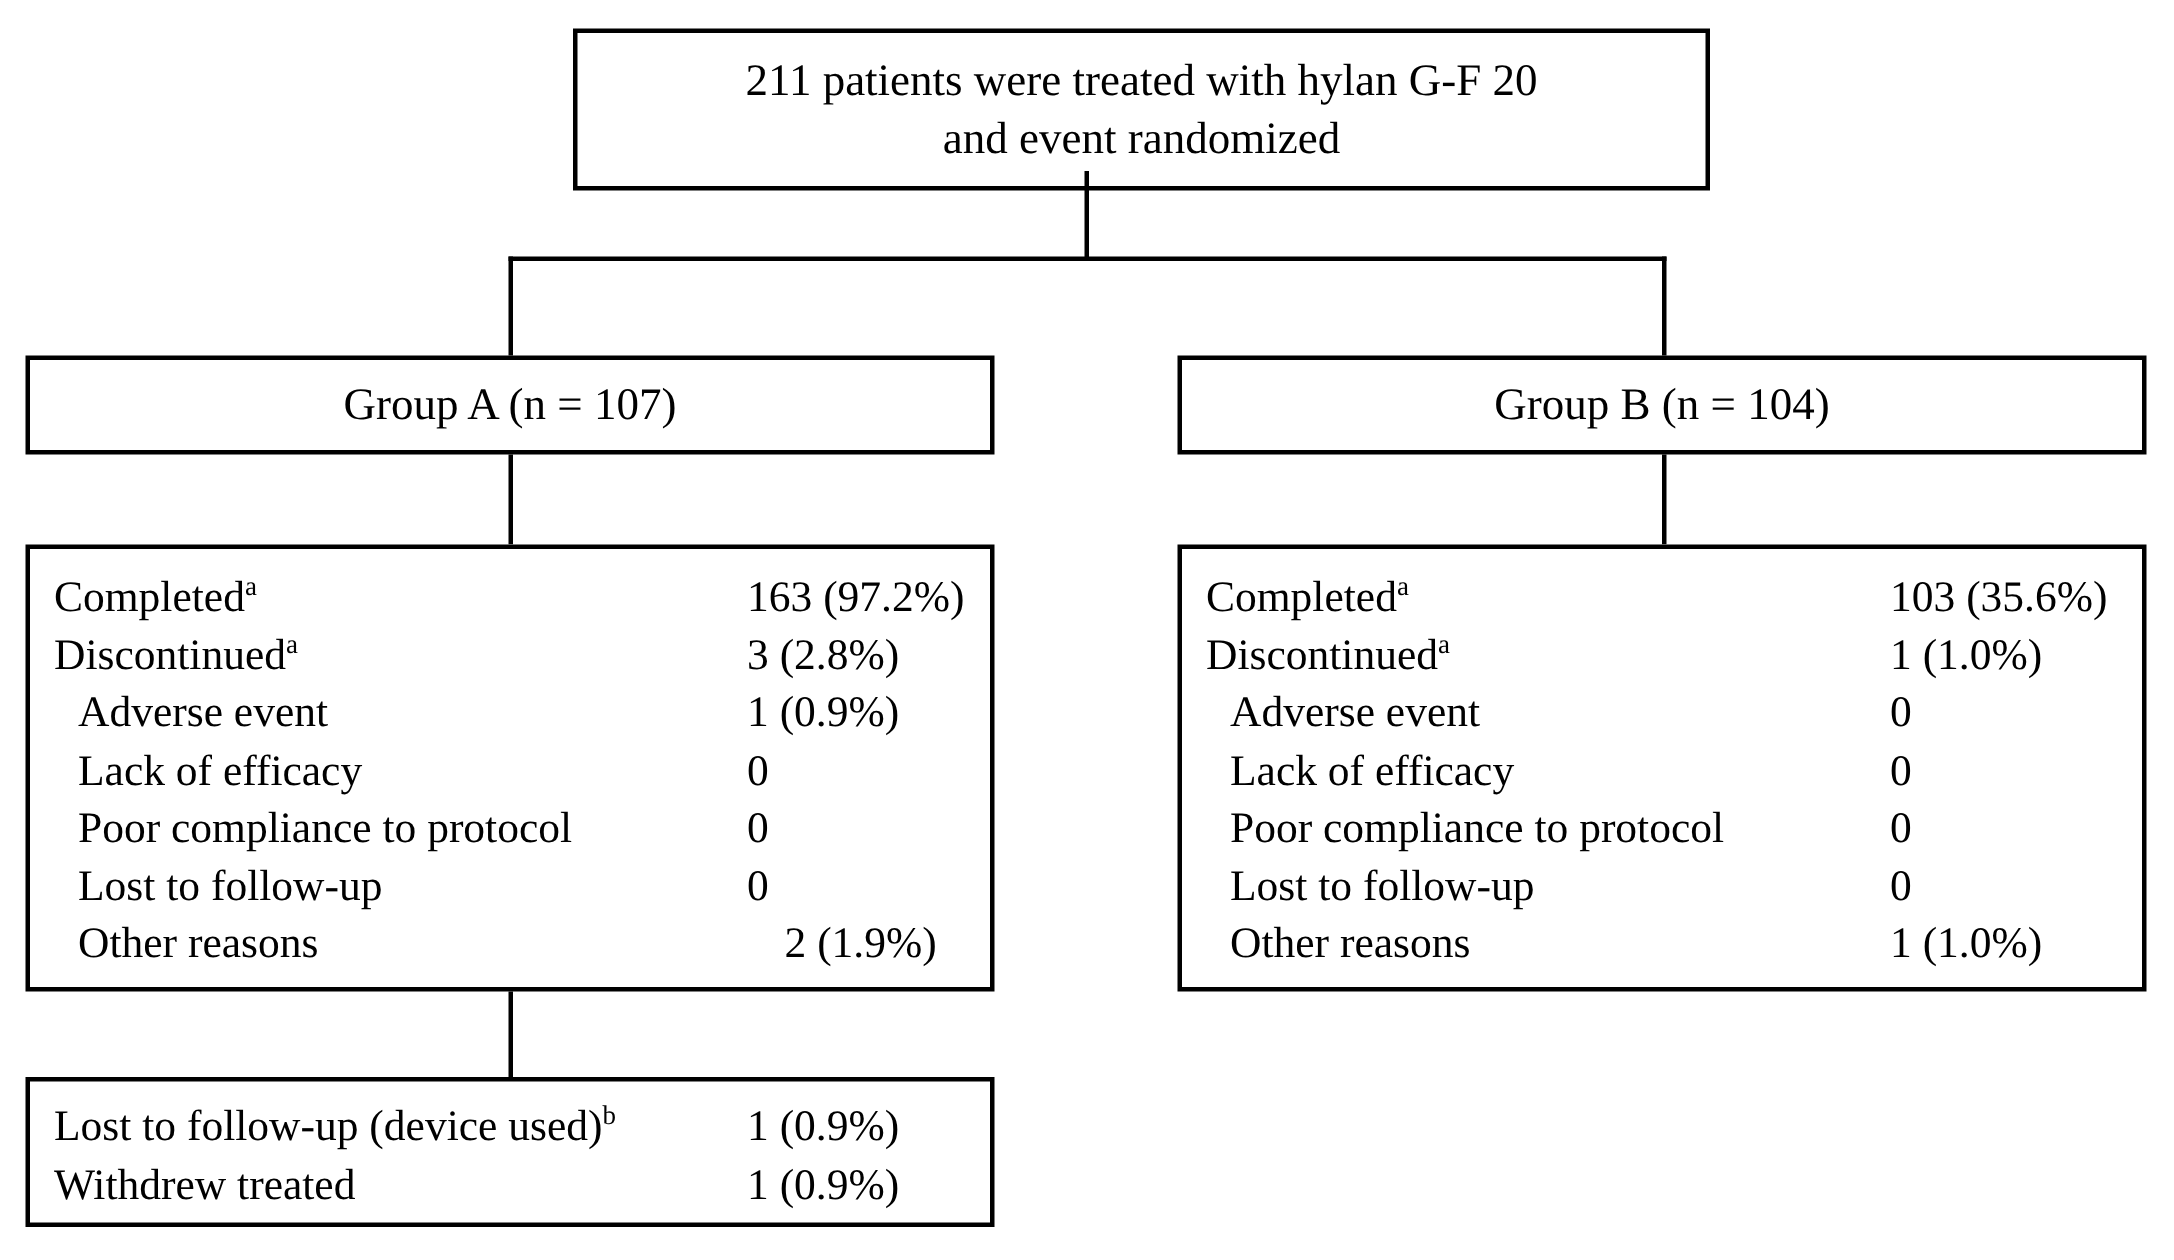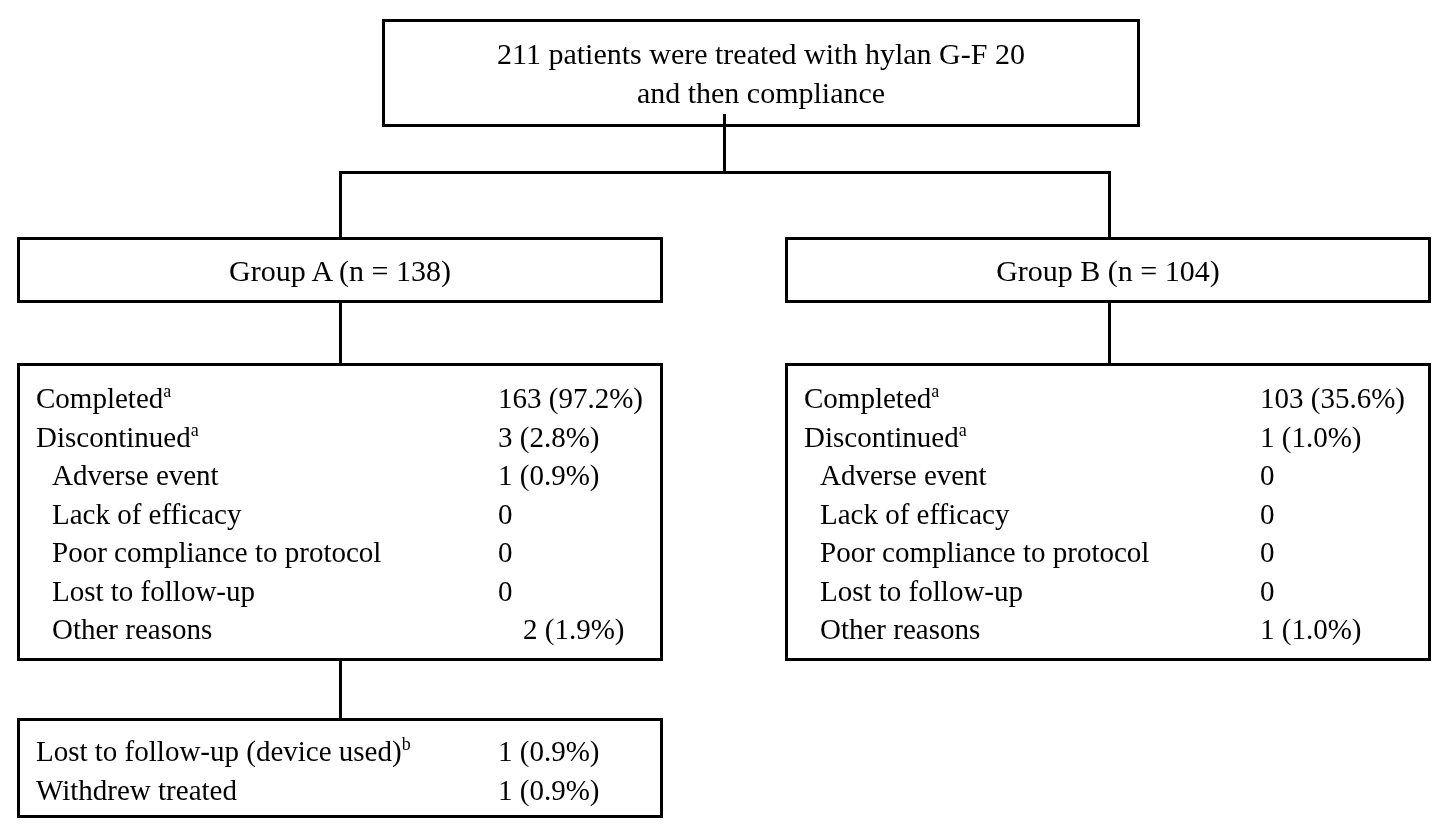--- a/index.html
+++ b/index.html
@@ -83,31 +83,31 @@
   .h-line { height: 3px; }
 </style>
 </head>
 <body>
 
 <div id="canvas">
 
   <div class="node-box" style="left:382px; top:6px; width:758px; height:108px;margin-top:13px;">
     <div class="centered-text">
       <span class="title-line">211 patients were treated with hylan G-F 20</span>
-      <span class="title-line">and then compliance</span>
+      <span class="title-line">and event randomized</span>
     </div>
   </div>
 
   <div class="connector v-line" style="left:723px; top:114px; height:58px;"></div>
   <div class="connector h-line" style="left:339px; top:171px; width:772px;"></div>
   <div class="connector v-line" style="left:339px; top:171px; height:67px;"></div>
   <div class="connector v-line" style="left:1108px; top:171px; height:67px;"></div>
 
   <div class="node-box" style="left:17px; top:237px; width:646px; height:66px;">
-    <div class="centered-text group-label">Group A (n = 138)</div>
+    <div class="centered-text group-label">Group A (n = 107)</div>
   </div>
 
   <div class="connector v-line" style="left:339px; top:303px; height:60px;"></div>
 
   <div class="node-box" style="left:17px; top:363px; width:646px; height:298px;">
     <div class="rows">
 
       <div class="row indent0">
         <span class="lbl"><span>Completed</span><sup>a</sup></span>
         <span class="val" style="left:478px;">163 (97.2%)</span>

